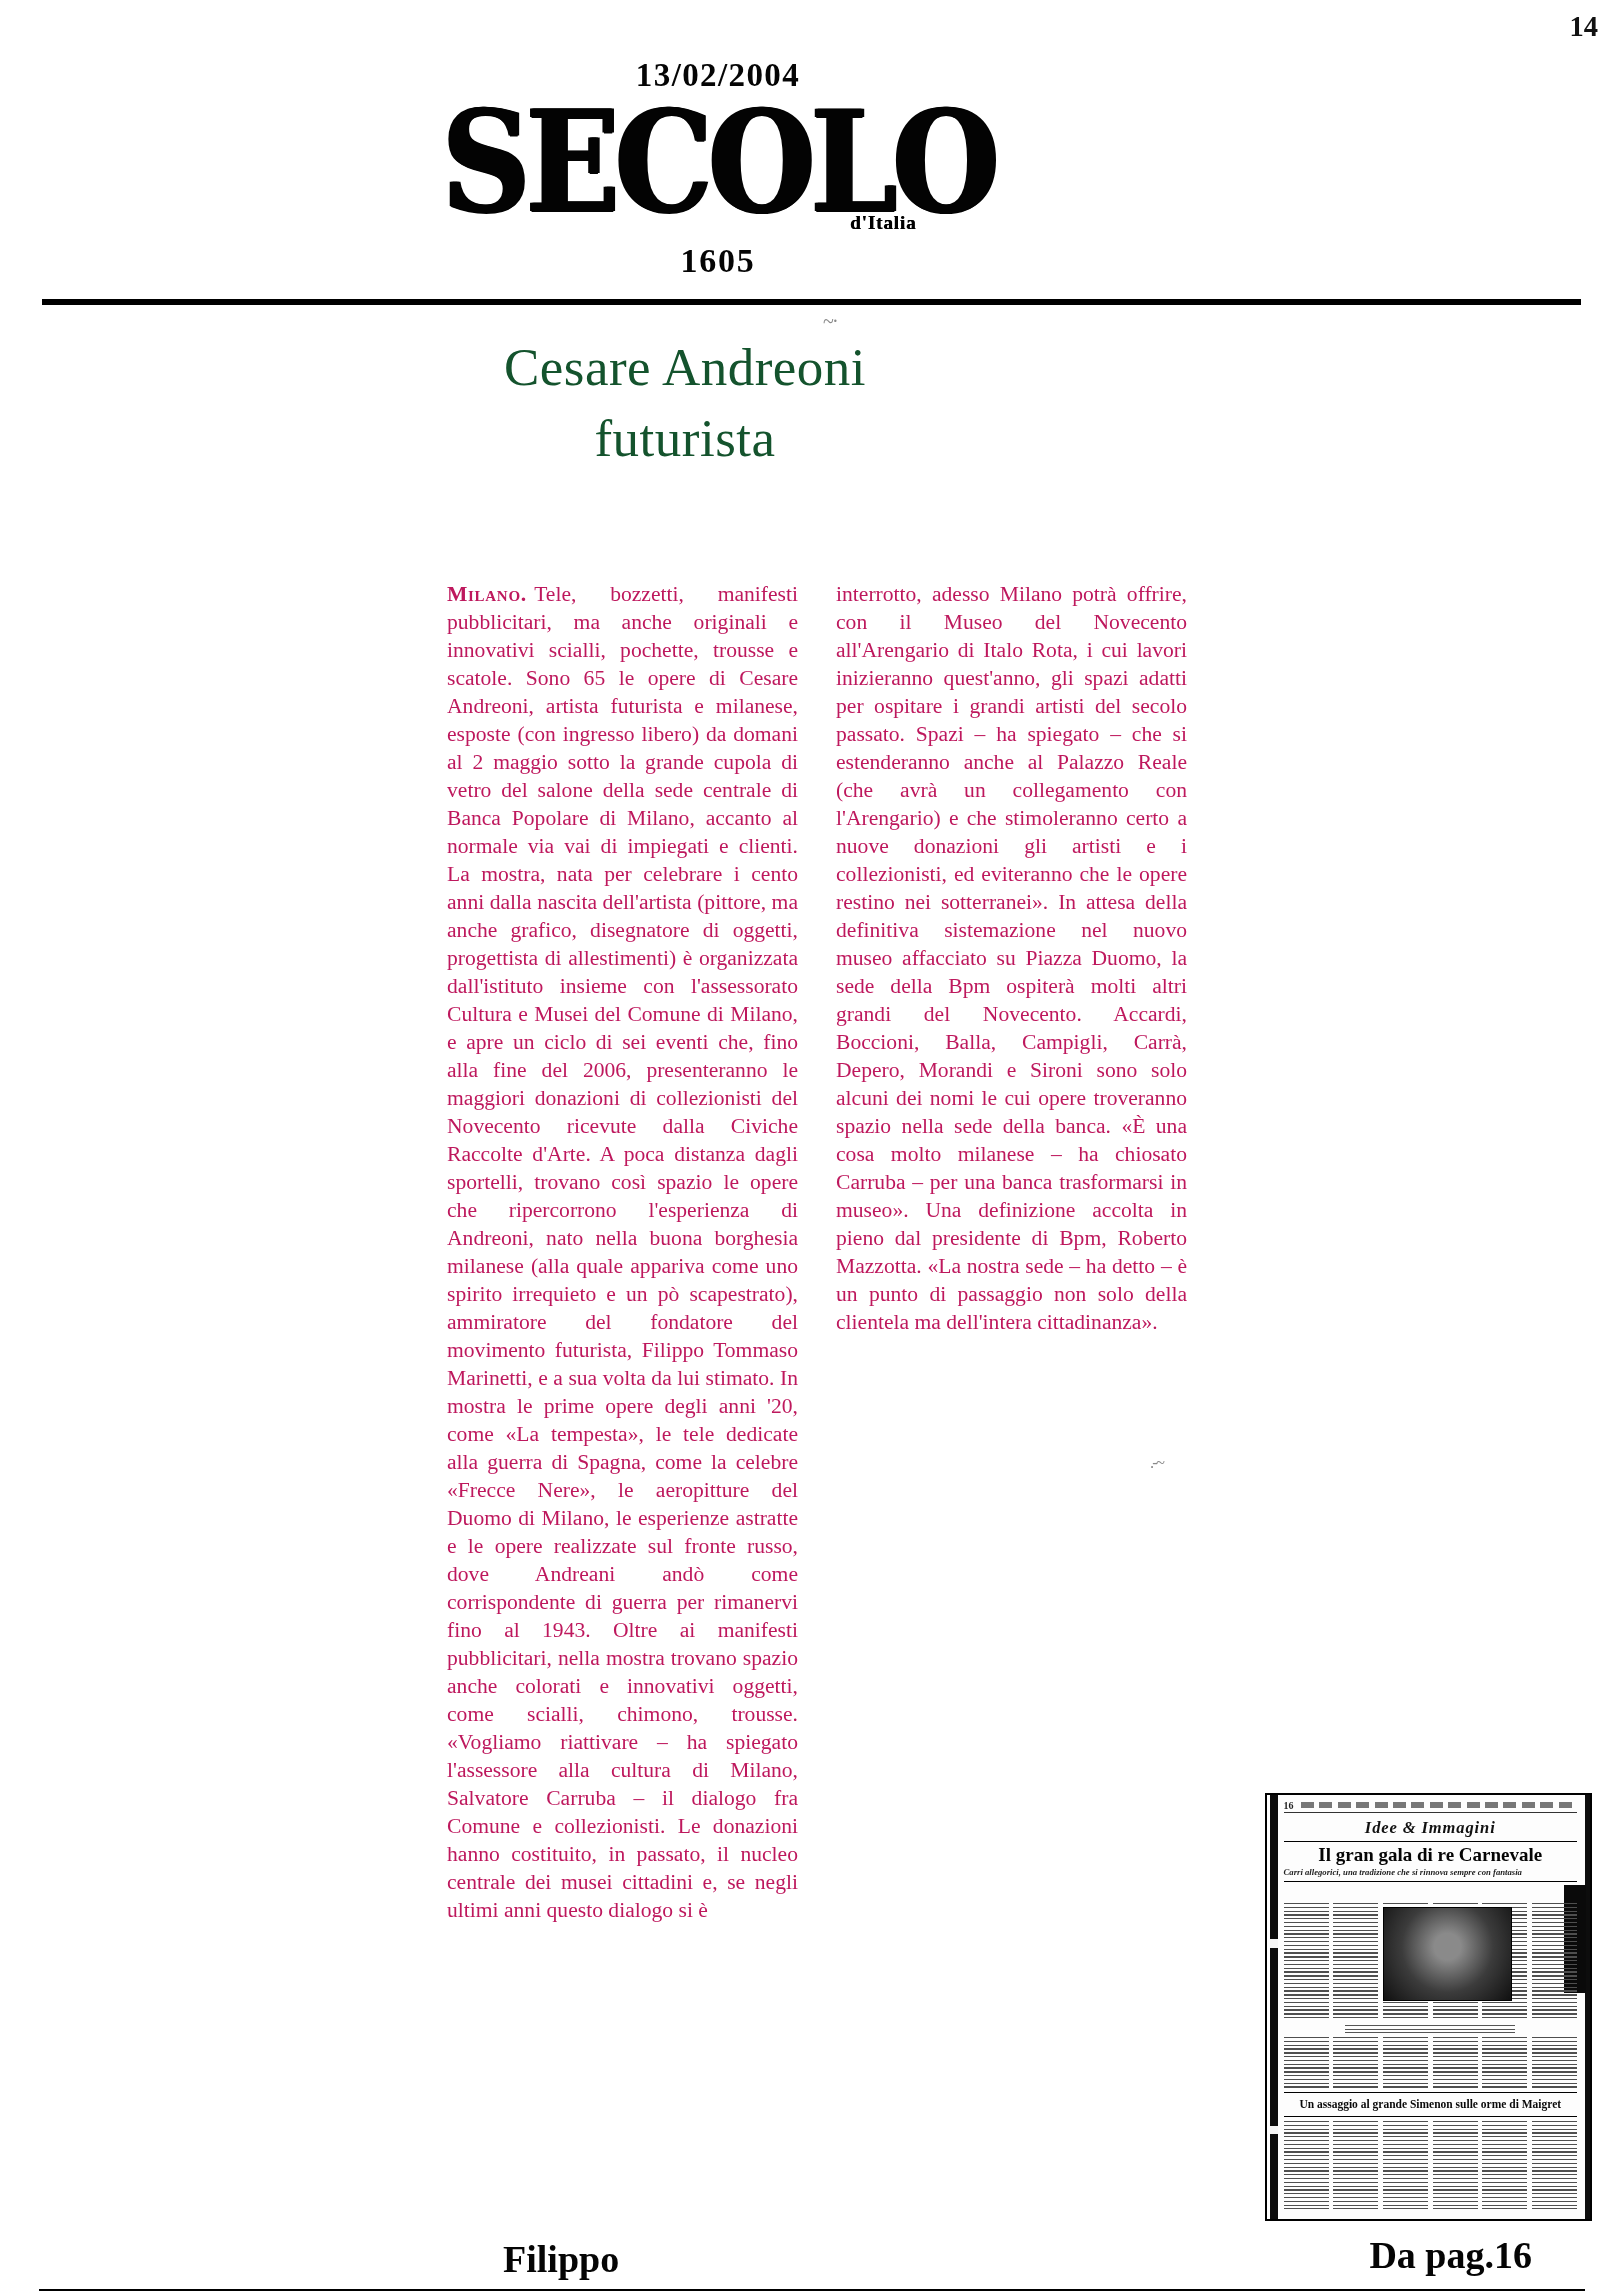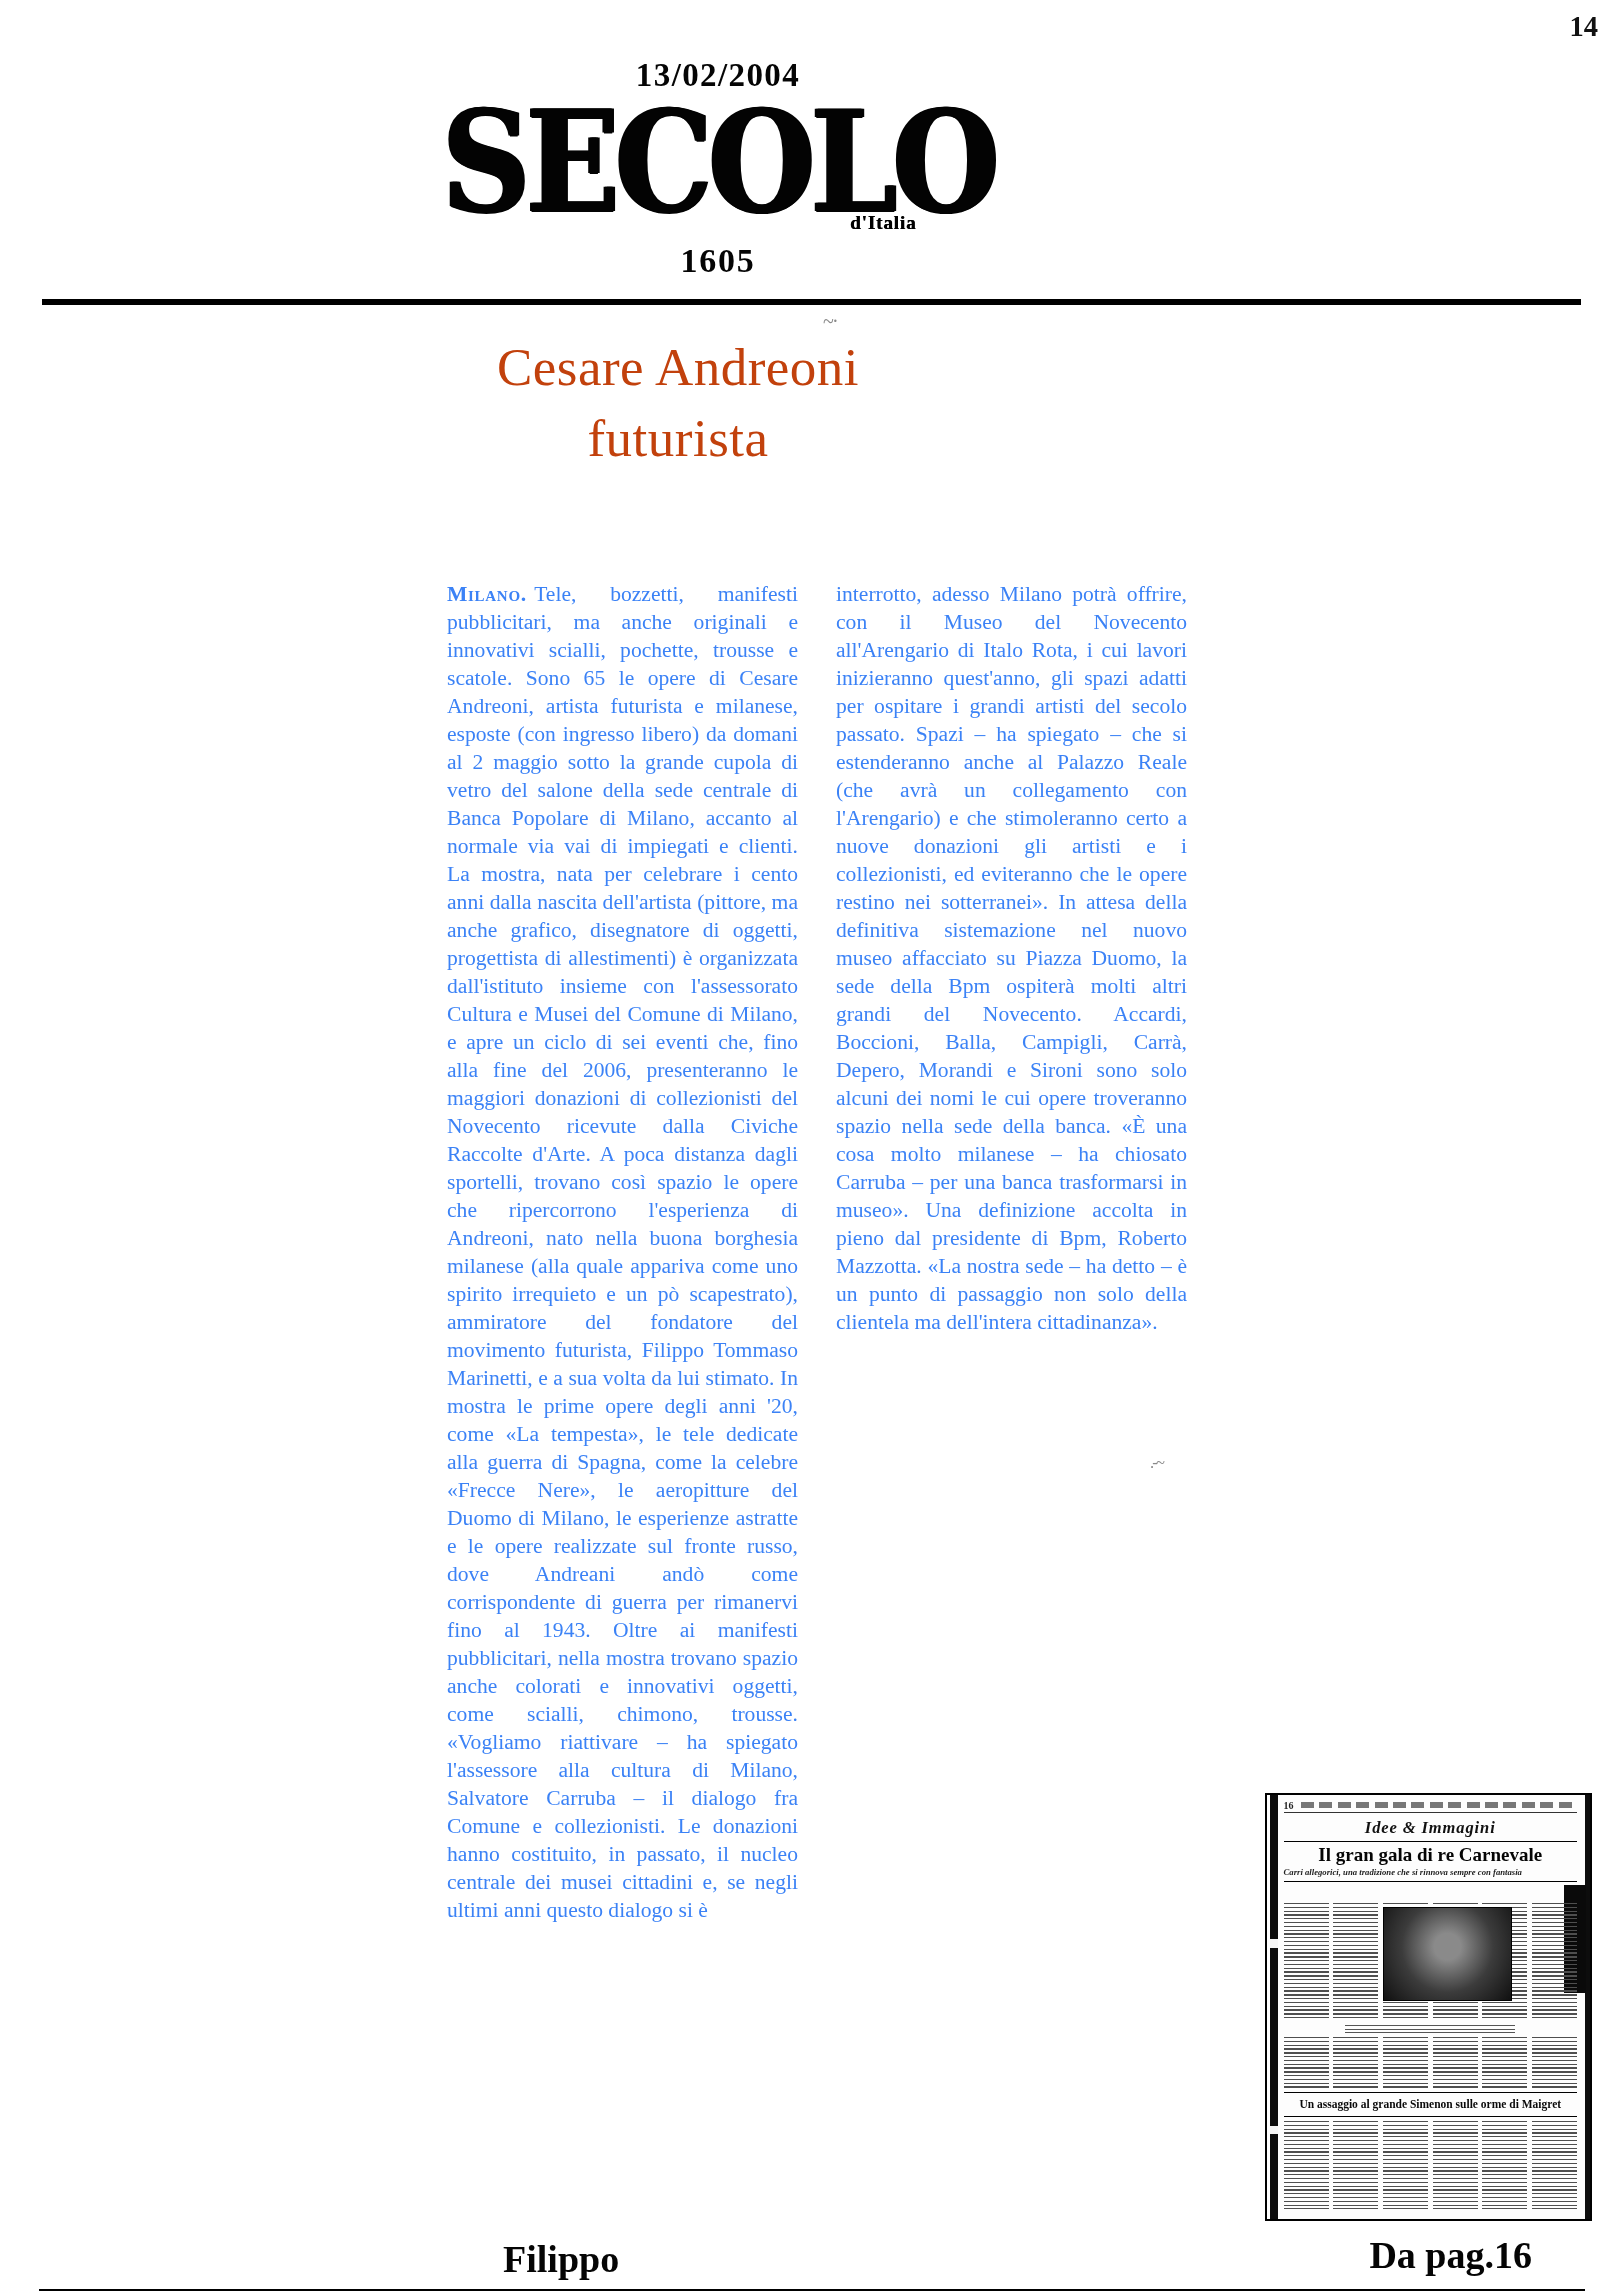--- a/index.html
+++ b/index.html
@@ -49,35 +49,35 @@
     position:absolute; top:299px; left:42px; width:1539px; height:6.4px;
     background:#000; border:none;
   }
   .rule-bottom {
     position:absolute; bottom:4.6px; left:39px; width:1546px; height:2.8px;
     background:#000;
   }
 
   
   .headline {
-    position:absolute; top:332px; left:4px; width:1348px; text-align:center;
-    color:#c2410c;
+    position:absolute; top:332px; left:11px; width:1348px; text-align:center;
+    color:#14532d;
   }
   .headline .hl-line { font-size:53px; line-height:71px; font-weight:normal; letter-spacing:0.5px; }
 
   .scan-mark { position:absolute; color:#8a8a8a; font-size:20px; letter-spacing:-1.8px; }
   .scan-mark-1 { top:310px; left:823px; }
   .scan-mark-2 { top:1453px; left:1150px; font-size:16.5px; }
 
   
   .article-columns { position:absolute; top:580px; left:447px; width:740px; }
   .col {
     position:absolute; top:0; width:351px;
     text-align:justify;
-    font-size:21.6px; line-height:28px; color:#3b82f6;
+    font-size:21.6px; line-height:28px; color:#be185d;
     hyphens:auto; -webkit-hyphens:auto;
   }
   .col-left  { left:0; }
   .col-right { left:389px; }
   .dateline {
     font-weight:bold; font-variant:small-caps; letter-spacing:0.7px;
     margin-right:7.3px;
   }
 
   

